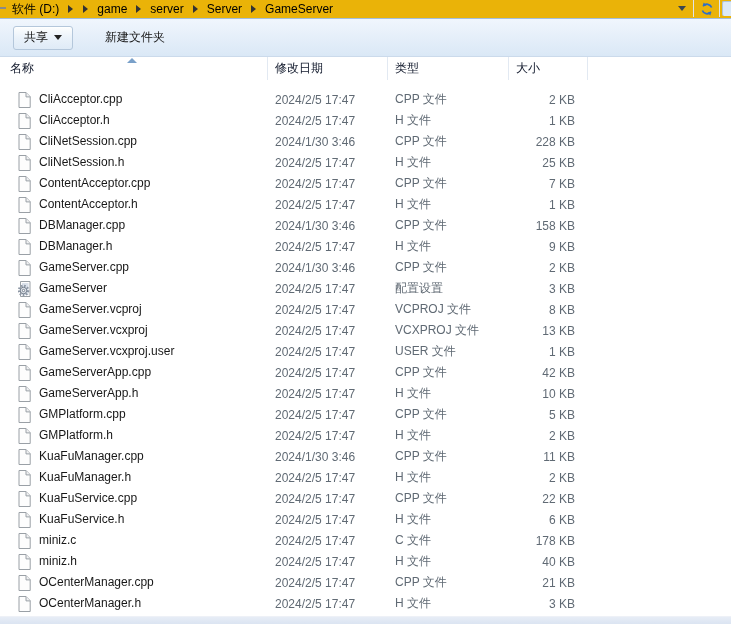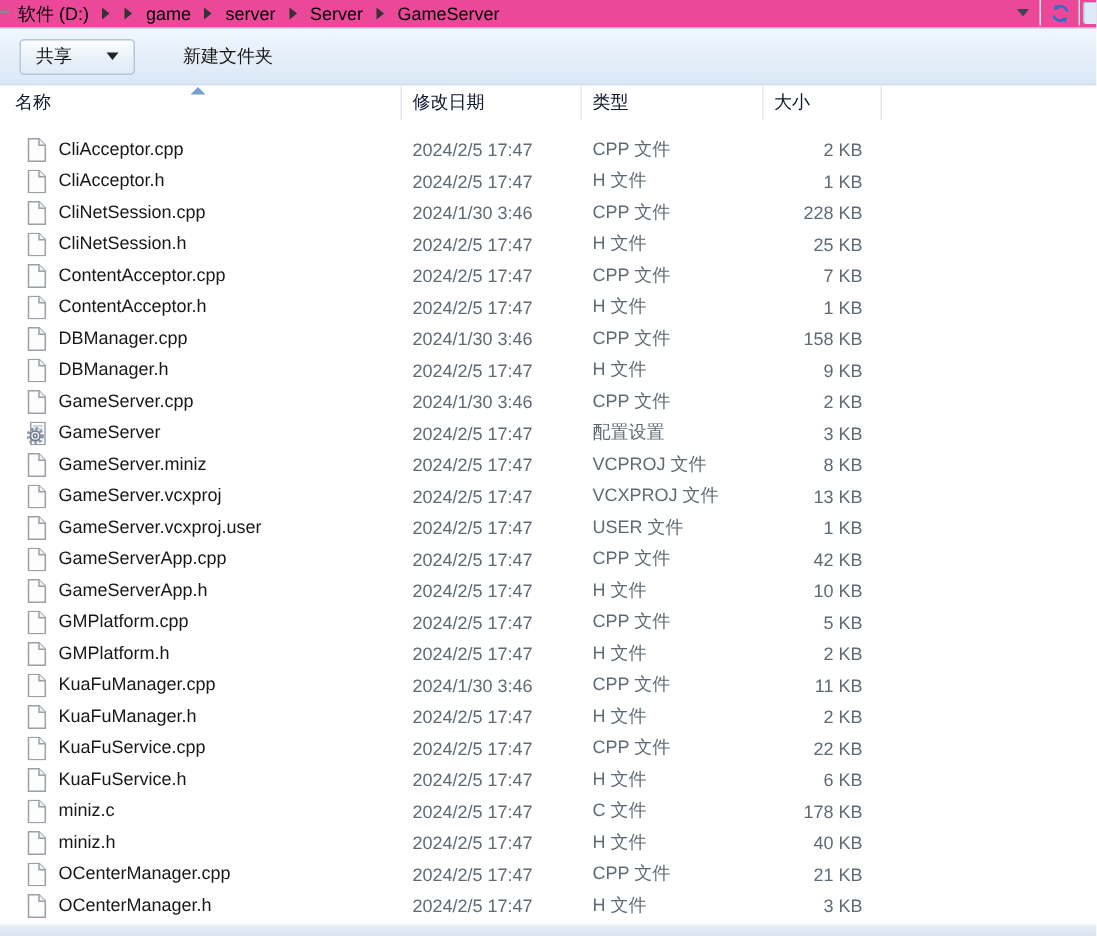--- a/index.html
+++ b/index.html
@@ -3,37 +3,37 @@
 <meta charset="utf-8">
 <style>
   * { margin:0; padding:0; box-sizing:border-box; }
   html,body { width:731px; height:624px; overflow:hidden; }
   body {
     font-family:"Liberation Sans","DejaVu Sans",sans-serif;
     font-size:12px; background:#fff; color:#1a1a1a; position:relative;
   }
 
   
-  .addressbar { position:relative; height:18px; background:#ec4899; display:flex; align-items:center; }
+  .addressbar { position:relative; height:18px; background:#eab308; display:flex; align-items:center; }
   .addr-fragment { position:absolute; left:0; top:7px; width:6px; height:2px; background:#8a8a8a; }
   .breadcrumb { display:flex; align-items:center; height:100%; padding-left:8px; }
   .crumb { display:flex; align-items:center; height:100%; cursor:default; color:#000; white-space:nowrap; }
   .crumb .label { padding:0 4px; }
   .crumb.highlight { border-left:1px solid #d8dde3; border-right:1px solid #d8dde3; }
   .crumb-sep { width:0; height:0; margin:0 5px; border-top:4px solid transparent; border-bottom:4px solid transparent; border-left:5px solid #333; }
   .addr-controls { position:absolute; right:0; top:0; height:17px; display:flex; align-items:center; }
   .addr-dd { width:24px; height:100%; display:flex; align-items:center; justify-content:center; border-right:1px solid #dfe4ea; }
   .caret-down { width:0; height:0; border-left:4px solid transparent; border-right:4px solid transparent; border-top:5px solid #3c4650; }
   .refresh-btn { width:26px; height:100%; display:flex; align-items:center; justify-content:center; border-right:1px solid #dfe4ea; }
   .search-sliver { width:9px; height:15px; margin-left:2px; background:#dce9f6; border-left:1px solid #aec5dd; border-top:1px solid #aec5dd; border-radius:2px 0 0 2px; }
 
   
   .toolbar { height:39px; border-top:1px solid #a3bedd; border-bottom:1px solid #cbdaeb;
     background:linear-gradient(#f0f6fd,#e4eef9 55%,#dae8f6); display:flex; align-items:center; padding-left:13px; }
-  .tb-btn { display:flex; align-items:center; gap:23px; height:24px; padding:0 10px; color:#161616; cursor:default; }
+  .tb-btn { display:flex; align-items:center; gap:6px; height:24px; padding:0 10px; color:#161616; cursor:default; }
   .tb-btn.boxed { border:1px solid #b4c7db; border-radius:3px; background:linear-gradient(#fdfefe,#eaf2fa 50%,#dfebf7); box-shadow:0 1px 0 rgba(255,255,255,.7) inset; }
   .tb-btn .caret-down { border-top-color:#222; }
   .tb-gap { width:22px; }
 
   
   .listhead { position:relative; height:23px; background:#fff; display:grid;
     grid-template-columns:268px 120px 121px 79px; color:#0f172a; }
   .hcell { display:flex; align-items:center; border-right:1px solid #e2e9f2; height:100%; cursor:default; }
   .hcell.h-name { padding-left:10px; }
   .hcell.h-date, .hcell.h-type, .hcell.h-size { padding-left:7px; }
@@ -260,21 +260,21 @@
     <div class="c-date">2024/2/5 17:47</div>
     <div class="c-type">配置设置</div>
     <div class="c-size">3 KB</div>
   </div>
 
   <div class="row">
     <div class="c-name">
       <svg class="fico" viewBox="0 0 13 16">
           <use href="#def-file-icon"></use>
         </svg>
-      <span class="fname">GameServer.miniz</span>
+      <span class="fname">GameServer.vcproj</span>
     </div>
     <div class="c-date">2024/2/5 17:47</div>
     <div class="c-type">VCPROJ 文件</div>
     <div class="c-size">8 KB</div>
   </div>
 
   <div class="row">
     <div class="c-name">
       <svg class="fico" viewBox="0 0 13 16">
           <use href="#def-file-icon"></use>

